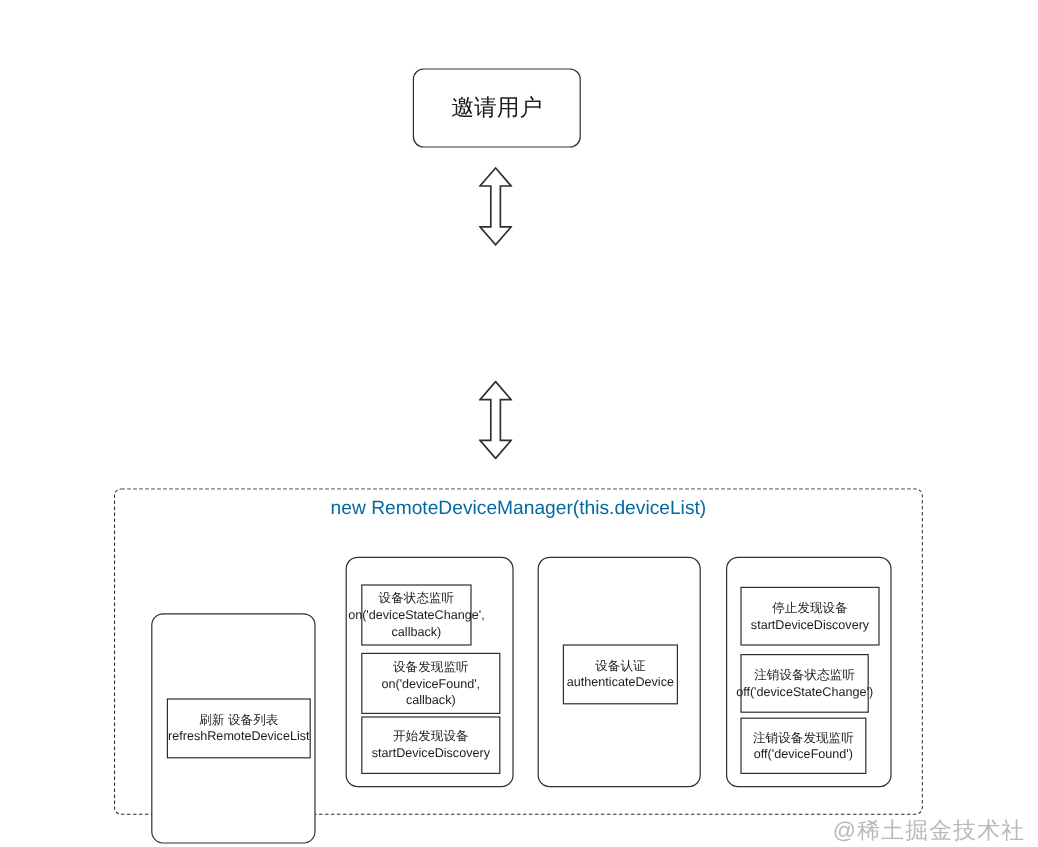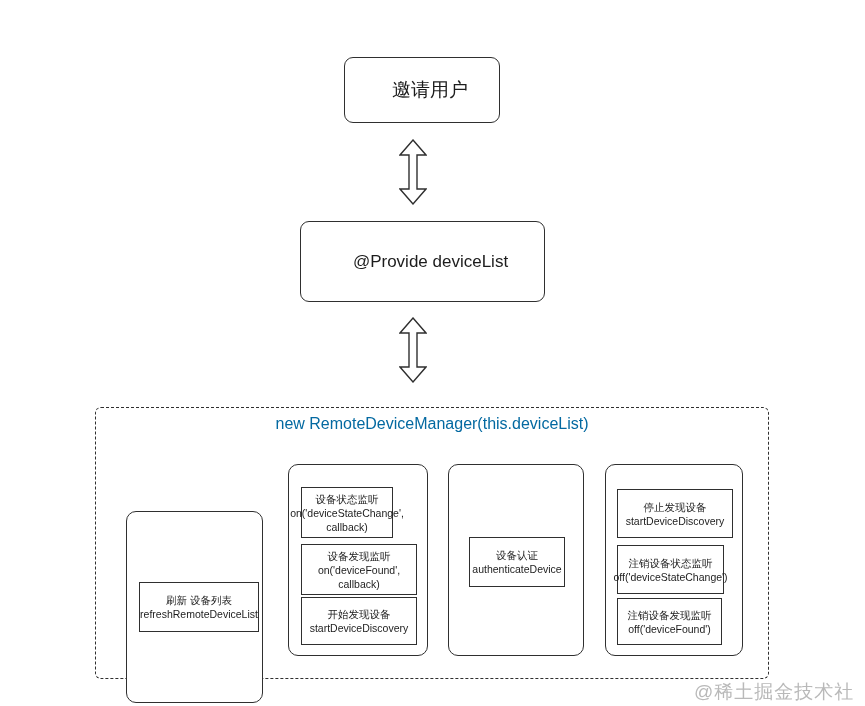--- a/index.html
+++ b/index.html
@@ -11,21 +11,20 @@
     color:#1c1c1c;
     overflow:hidden;
   }
   .node{
     position:absolute;
     border:1.5px solid #2f2f2f;
     border-radius:9px;
     background:#ffffff;
     display:flex;align-items:center;justify-content:center;
     text-align:center;
-    padding-left:16px;
   }
   .top-node{left:344px;top:57px;width:138px;height:64px;font-size:19px;}
   .mid-node{left:300px;top:221px;width:227px;height:79px;font-size:17px;}
   .arrow{position:absolute;width:28px;height:66px;}
   .arrow1{left:399px;top:139px;}
   .arrow2{left:399px;top:317px;}
   .manager{
     position:absolute;
     left:95px;top:407px;width:674px;height:272px;
     border:1.6px dashed #2f2f2f;
@@ -79,23 +78,20 @@
 <div class="canvas">
 
   <div class="node top-node">
     <span>邀请用户</span>
   </div>
 
   <svg class="arrow arrow1" viewBox="0 0 28 66" xmlns="http://www.w3.org/2000/svg">
     <polygon points="14,1 27,16 18,16 18,50 27,50 14,65 1,50 10,50 10,16 1,16" fill="#ffffff" stroke="#2f2f2f" stroke-width="1.4" stroke-linejoin="miter"></polygon>
   </svg>
 
-  <div class="node mid-node">
-    <span>@Provide deviceList</span>
-  </div>
 
   <svg class="arrow arrow2" viewBox="0 0 28 66" xmlns="http://www.w3.org/2000/svg">
     <polygon points="14,1 27,16 18,16 18,50 27,50 14,65 1,50 10,50 10,16 1,16" fill="#ffffff" stroke="#2f2f2f" stroke-width="1.4" stroke-linejoin="miter"></polygon>
   </svg>
 
   <div class="manager">
     <div class="manager-title">new RemoteDeviceManager(this.deviceList)</div>
 
     <div class="col col1">
       <div class="ibox c1b1">

